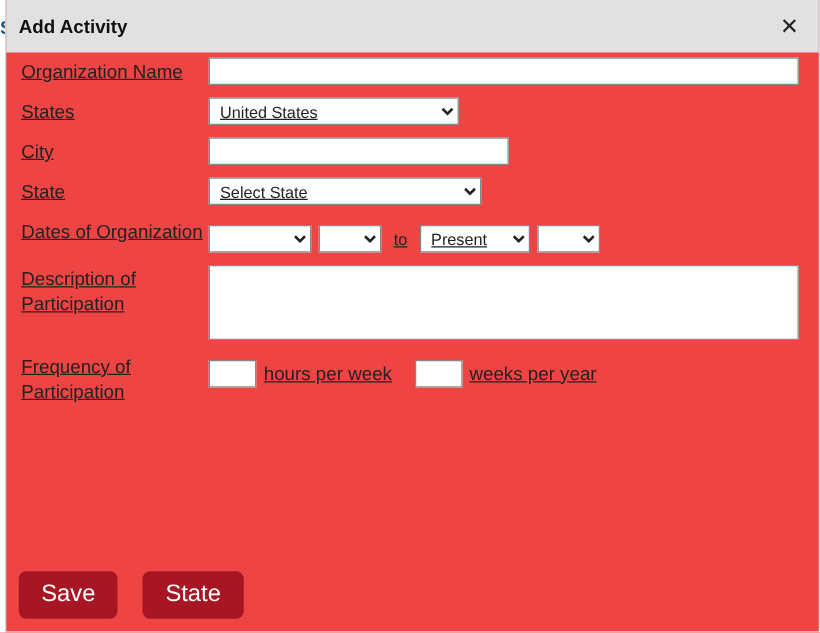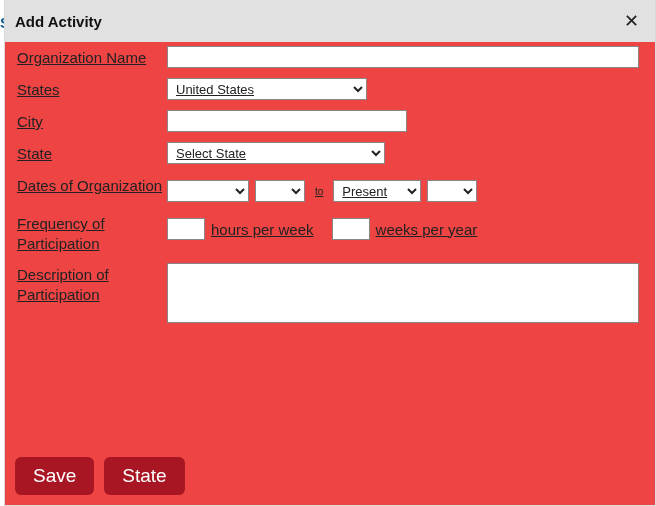--- a/index.html
+++ b/index.html
@@ -93,30 +93,30 @@
   }
   .input-full { width: 472px; height: 22px; }
   .input-city { width: 240px; height: 22px; }
   .sel-country { width: 200px; }
   .sel-state  { width: 218px; }
   .sel-month  { width: 82px; }
   .sel-year-blank { width: 50px; }
   .sel-present { width: 88px; }
   .sel-year2  { width: 50px; }
   .small-num  { width: 38px; height: 22px; text-align: left; }
-  .to-word { font-size: 10px; padding: 0 4px; }
+  .to-word { font-size: 13px; padding: 0 4px; }
   .freq-text { font-size: 15px; }
   .desc-area { width: 472px; height: 60px; resize: none; }
   .row.dates .control,
   .row.freq .control { align-items: center; padding-top: 6px; }
   .button-bar {
     position: absolute;
     left: 10px; bottom: 10px;
     display: flex;
-    gap: 10px;
+    gap: 20px;
     margin-top: 23px;
   }
   .btn {
     background: #a81623;
     color: #fff;
     font-size: 19px;
     font-weight: 500;
     border: none;
     border-radius: 6px;
     padding: 8px 18px;
@@ -183,38 +183,38 @@
         <span class="to-word">to</span>
         <select class="sel-present">
           <option>Present</option>
         </select>
         <select class="sel-year2">
           <option></option>
         </select>
       </div>
     </div>
 
+    <div class="row">
+      <div class="label">Description of Participation</div>
+      <div class="control">
+        <textarea class="desc-area" style=""></textarea>
+      </div>
+    </div>
+
     <div class="row freq">
       <div class="label">Frequency of Participation</div>
       <div class="control">
         <input type="text" class="small-num" value="" style="">
         <span class="freq-text">hours per week</span>
         <span style="width:6px"></span>
         <input type="text" class="small-num" value="" style="">
         <span class="freq-text">weeks per year</span>
       </div>
     </div>
 
-    <div class="row">
-      <div class="label">Description of Participation</div>
-      <div class="control">
-        <textarea class="desc-area" style=""></textarea>
-      </div>
-    </div>
-
   </div>
 
   <div class="button-bar">
     <button class="btn">Save</button>
     <button class="btn">State</button>
   </div>
 
 </div>
 
 </body></html>

